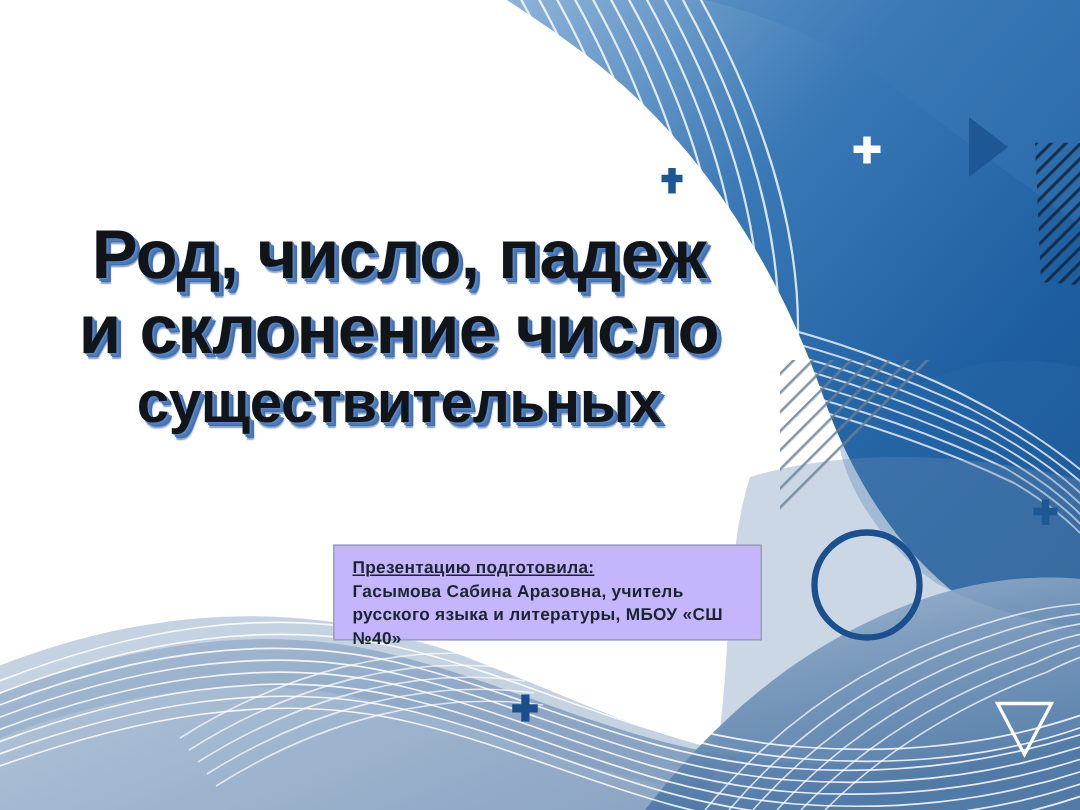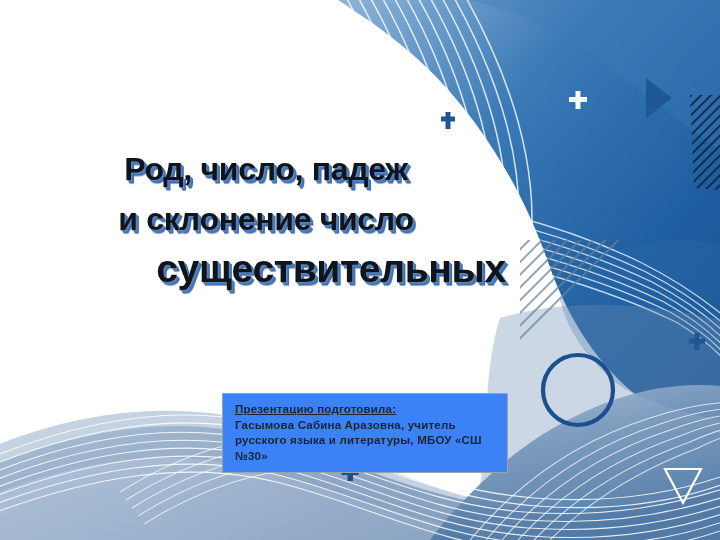--- a/index.html
+++ b/index.html
@@ -31,45 +31,44 @@
     position: absolute;
     left: 26px;
     top: 144px;
     width: 480px;
     text-align: center;
     z-index: 20;
   }
   .title-line {
     font-family: "Liberation Sans", sans-serif;
     font-weight: bold;
-    font-size: 32px;
+    font-size: 46px;
     line-height: 50px;
     color: #111418;
     letter-spacing: -0.3px;
     white-space: nowrap;
     text-shadow:
        1px 1px 0 #5a87c4,
        2px 2px 0 #4a7ab9,
        3px 3px 0 #3f6fae,
        3px 4px 1px rgba(40,80,140,0.55);
   }
   #title-line-3 {
     font-size: 39px;
-    text-align: right;
   }
 
   
   #credit-box {
     position: absolute;
     left: 222px;
-    top: 393px;
+    top: 363px;
     width: 286px;
-    height: 80px;
+    height: 64px;
     box-sizing: border-box;
-    background: #3b82f6;
+    background: #c4b5fd;
     border: 1px solid #9aa3ab;
     padding: 8px 10px 6px 12px;
     z-index: 25;
   }
   .credit-text {
     font-family: "Liberation Sans", sans-serif;
     font-size: 11.5px;
     line-height: 15.5px;
     font-weight: bold;
     color: #1b2430;
@@ -293,16 +292,16 @@
   </svg>
 
   <div id="title-block">
     <div class="title-line" id="title-line-1">Род, число, падеж</div>
     <div class="title-line" id="title-line-2">и склонение число</div>
     <div class="title-line" id="title-line-3">существительных</div>
   </div>
 
   <div id="credit-box">
     <span class="credit-text" id="credit-heading">Презентацию подготовила:</span>
-    <span class="credit-text" id="credit-body">Гасымова Сабина Аразовна, учитель русского языка и литературы, МБОУ «СШ №30»</span>
+    <span class="credit-text" id="credit-body">Гасымова Сабина Аразовна, учитель русского языка и литературы, МБОУ «СШ №40»</span>
   </div>
 
 </div>
 
 </body></html>

